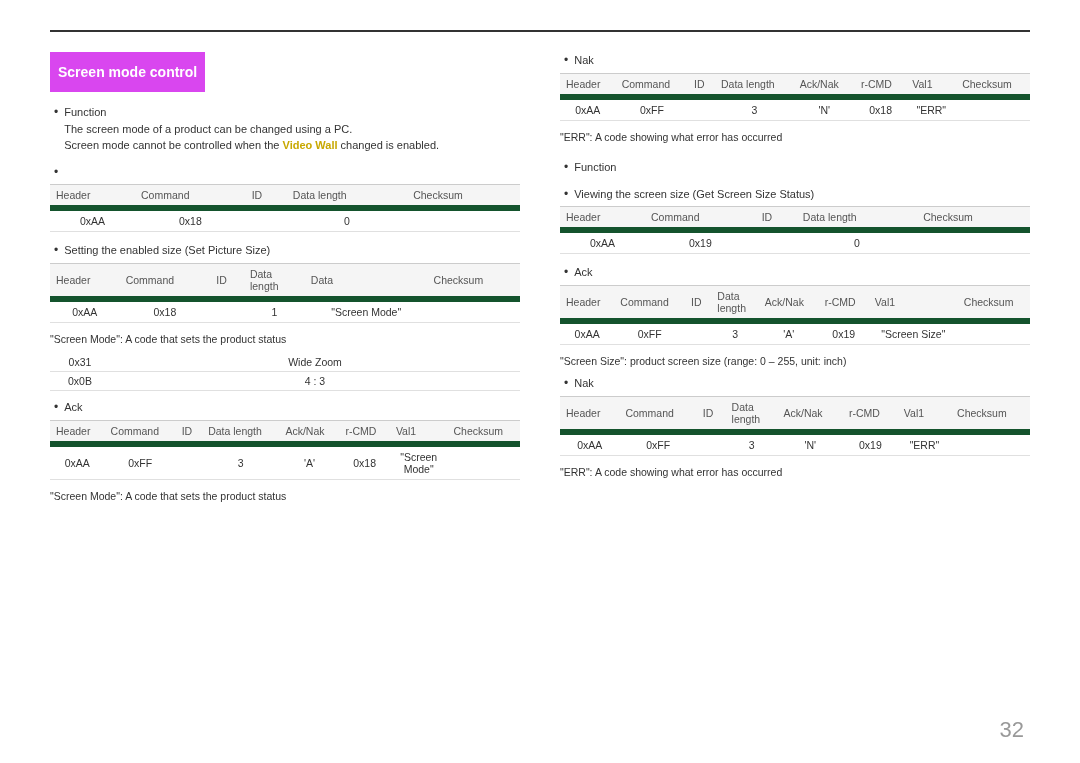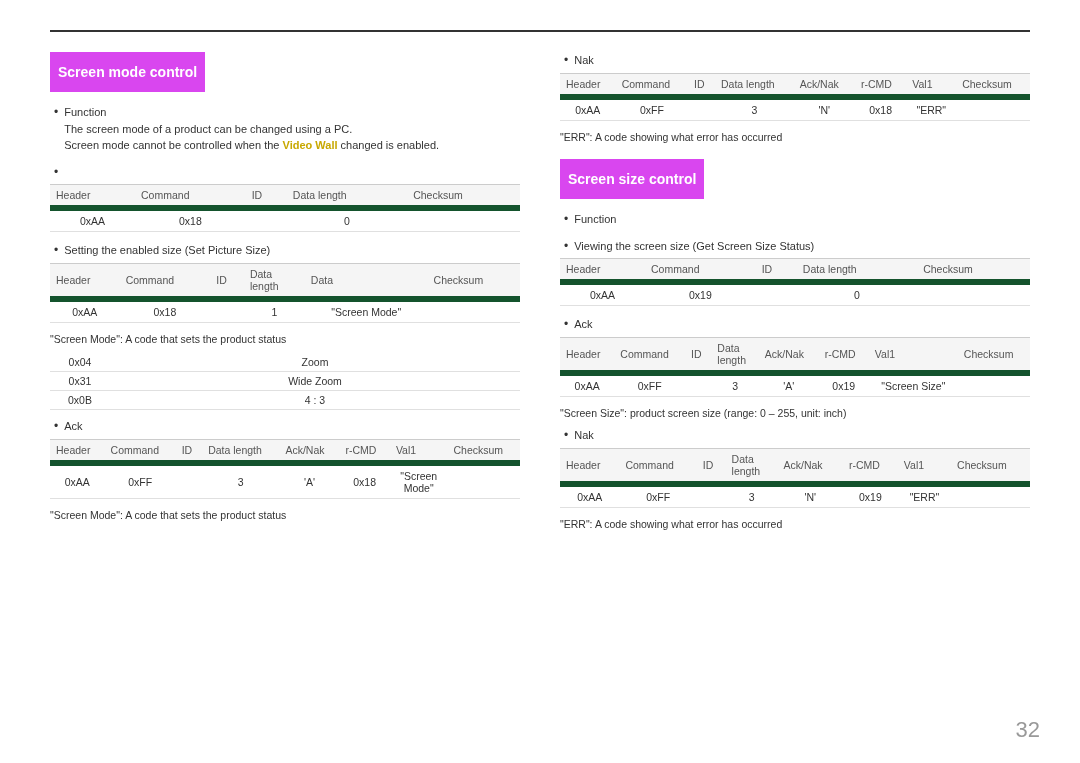--- a/index.html
+++ b/index.html
@@ -97,21 +97,21 @@
     .mode-table td {
       border-bottom: 1px solid #e0e0e0;
       padding: 3px 6px;
     }
     .mode-table td:first-child {
       width: 60px;
     }
     .page-number {
       position: fixed;
       bottom: 20px;
-      right: 40px;
+      right: 56px;
       font-size: 22px;
       color: #999;
     }
     .sub-section {
       margin-bottom: 10px;
     }
     .col-header-row th {
       background: #f5f5f5;
     }
   </style>
@@ -195,24 +195,20 @@
             </tr>
           </tbody>
         </table>
       </div>
     </div>
 
     <div class="note-text">"Screen Mode": A code that sets the product status</div>
 
     <table class="mode-table">
       <tbody>
-        <tr>
-          <td>0x04</td>
-          <td>Zoom</td>
-        </tr>
         <tr>
           <td>0x31</td>
           <td>Wide Zoom</td>
         </tr>
         <tr>
           <td>0x0B</td>
           <td>4 : 3</td>
         </tr>
       </tbody>
     </table>
@@ -287,23 +283,20 @@
             <td>"ERR"</td>
             <td></td>
           </tr>
         </tbody>
       </table>
     </div>
 
     <div class="note-text">"ERR": A code showing what error has occurred</div>
 
     <div style="margin-top: 16px;">
-      <div>
-        <span class="section-title">Screen size control</span>
-      </div>
 
       <div class="sub-section">
         <div class="bullet-item">
           <span class="bullet-dot">•</span>
           <span class="bullet-text">
             <span>Function</span><br>
           </span>
         </div>
       </div>
 

